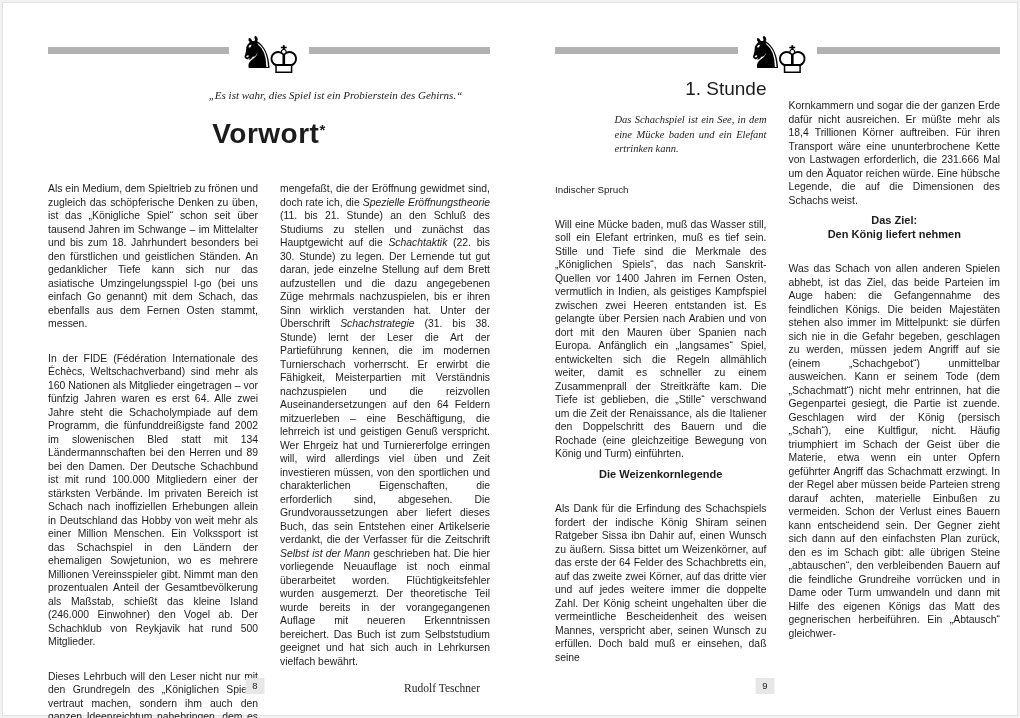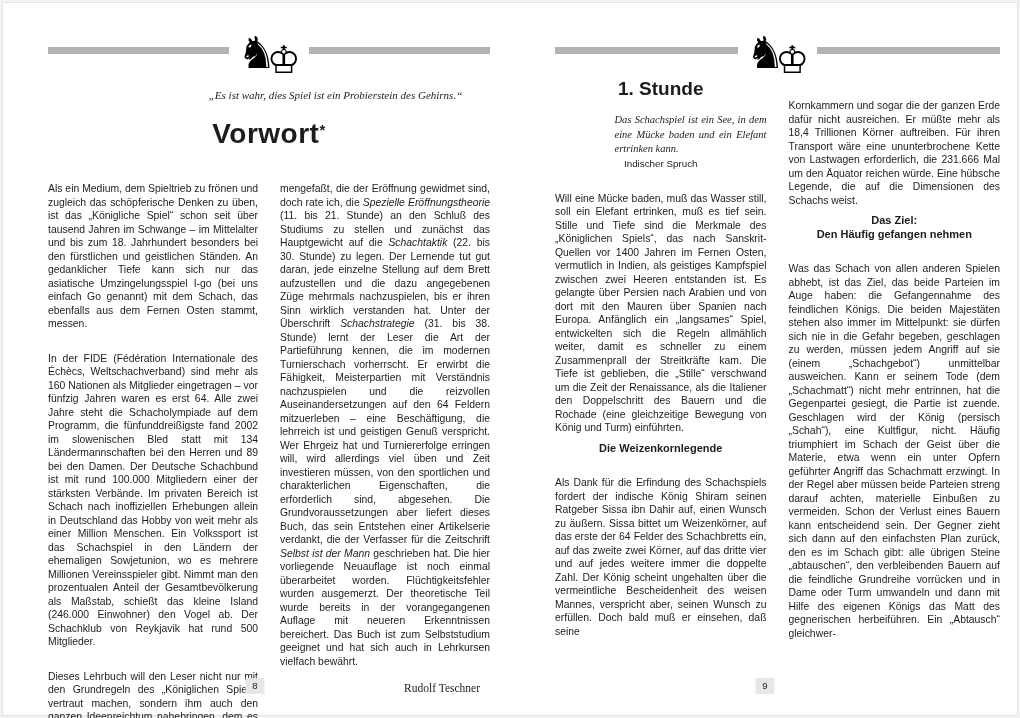--- a/index.html
+++ b/index.html
@@ -27,23 +27,23 @@
   .vorwort-title sup { font-size:15px; vertical-align:8px; }
 
   .grundlagen-title { text-align:center; font-size:25px; line-height:28px; font-weight:bold; margin:12px 0 14px 0; }
 
   
   .cols { display:flex; gap:22px; }
   .col { flex:1; min-width:0; }
   .cols p { font-size:10.4px; line-height:13.5px; text-align:justify; hyphens:auto; -webkit-hyphens:auto; margin-bottom:4px;margin-top:21px; }
   .cols p:last-child { margin-bottom:0; }
 
-  .stunde-heading { text-align:center; font-size:19px; font-weight:bold; line-height:22px; margin-bottom:9px; }
+  .stunde-heading { text-align:right; font-size:19px; font-weight:normal; line-height:22px; margin-bottom:9px; }
   .col-quote { width:152px; margin-left:auto; font-family:"Liberation Serif","DejaVu Serif",serif; font-style:italic; font-size:10.5px; line-height:14.5px; text-align:justify;margin-top:13px; }
-  .col-quote-attr { text-align:center; font-size:9.8px; line-height:14px; margin-bottom:9px; }
+  .col-quote-attr { text-align:left; font-size:9.8px; line-height:14px; margin-bottom:9px;margin-top:26px; }
 
   .sub-heading { text-align:center; font-weight:bold; font-size:11px; line-height:13.5px; margin:7px 0 4px 0; }
 
   .signature { font-family:"Liberation Serif","DejaVu Serif",serif; font-size:11.5px; text-align:right; padding-right:10px; margin-top:14px; }
 
   .page-num { position:absolute; bottom:24px; left:50%; transform:translateX(-50%);
               background:#e7e7e7; min-width:19px; text-align:center; padding:3px 6px;
               font-size:9.5px; line-height:10px; color:#222; }
 </style>
 </head>
@@ -98,21 +98,21 @@
       <div class="col">
         <h2 class="stunde-heading">1. Stunde</h2>
         <div class="col-quote">Das Schachspiel ist ein See, in dem eine Mücke baden und ein Elefant ertrinken kann.</div>
         <div class="col-quote-attr">Indischer Spruch</div>
         <p>Will eine Mücke baden, muß das Wasser still, soll ein Elefant ertrinken, muß es tief sein. Stille und Tiefe sind die Merkmale des „Königlichen Spiels“, das nach Sanskrit-Quellen vor 1400 Jahren im Fernen Osten, vermutlich in Indien, als geistiges Kampfspiel zwischen zwei Heeren entstanden ist. Es gelangte über Persien nach Arabien und von dort mit den Mauren über Spanien nach Europa. Anfänglich ein „langsames“ Spiel, entwickelten sich die Regeln allmählich weiter, damit es schneller zu einem Zusammenprall der Streitkräfte kam. Die Tiefe ist geblieben, die „Stille“ verschwand um die Zeit der Renaissance, als die Italiener den Doppelschritt des Bauern und die Rochade (eine gleichzeitige Bewegung von König und Turm) einführten.</p>
         <h3 class="sub-heading">Die Weizenkornlegende</h3>
         <p>Als Dank für die Erfindung des Schachspiels fordert der indische König Shiram seinen Ratgeber Sissa ibn Dahir auf, einen Wunsch zu äußern. Sissa bittet um Weizenkörner, auf das erste der 64 Felder des Schachbretts ein, auf das zweite zwei Körner, auf das dritte vier und auf jedes weitere immer die doppelte Zahl. Der König scheint ungehalten über die vermeintliche Bescheidenheit des weisen Mannes, verspricht aber, seinen Wunsch zu erfüllen. Doch bald muß er einsehen, daß seine</p>
       </div>
       <div class="col">
         <p>Kornkammern und sogar die der ganzen Erde dafür nicht ausreichen. Er müßte mehr als 18,4 Trillionen Körner auftreiben. Für ihren Transport wäre eine ununterbrochene Kette von Lastwagen erforderlich, die 231.666 Mal um den Äquator reichen würde. Eine hübsche Legende, die auf die Dimensionen des Schachs weist.</p>
-        <h3 class="sub-heading"><span>Das Ziel:</span><br><span>Den Häufig gefangen nehmen</span></h3>
+        <h3 class="sub-heading"><span>Das Ziel:</span><br><span>Den König liefert nehmen</span></h3>
         <p>Was das Schach von allen anderen Spielen abhebt, ist das Ziel, das beide Parteien im Auge haben: die Gefangennahme des feindlichen Königs. Die beiden Majestäten stehen also immer im Mittelpunkt: sie dürfen sich nie in die Gefahr begeben, geschlagen zu werden, müssen jedem Angriff auf sie (einem „Schachgebot“) unmittelbar ausweichen. Kann er seinem Tode (dem „Schachmatt“) nicht mehr entrinnen, hat die Gegenpartei gesiegt, die Partie ist zuende. Geschlagen wird der König (persisch „Schah“), eine Kultfigur, nicht. Häufig triumphiert im Schach der Geist über die Materie, etwa wenn ein unter Opfern geführter Angriff das Schachmatt erzwingt. In der Regel aber müssen beide Parteien streng darauf achten, materielle Einbußen zu vermeiden. Schon der Verlust eines Bauern kann entscheidend sein. Der Gegner zieht sich dann auf den einfachsten Plan zurück, den es im Schach gibt: alle übrigen Steine „abtauschen“, den verbleibenden Bauern auf die feindliche Grundreihe vorrücken und in Dame oder Turm umwandeln und dann mit Hilfe des eigenen Königs das Matt des gegnerischen herbeiführen. Ein „Abtausch“ gleichwer-</p>
       </div>
     </div>
 
     <div class="page-num">9</div>
   </section>
 
 </div>
 
 </body></html>

